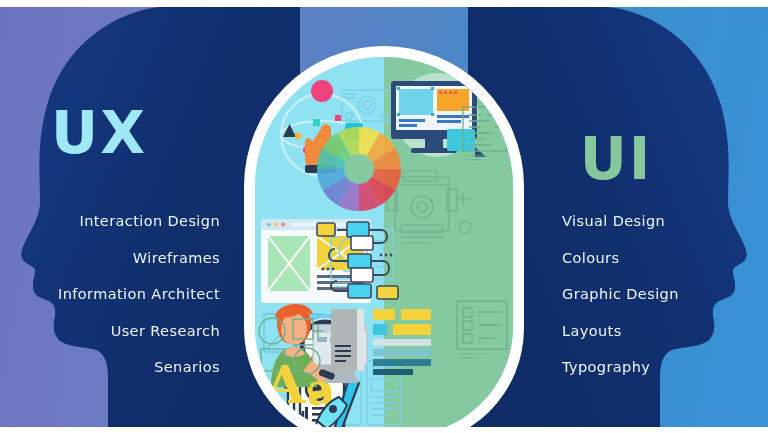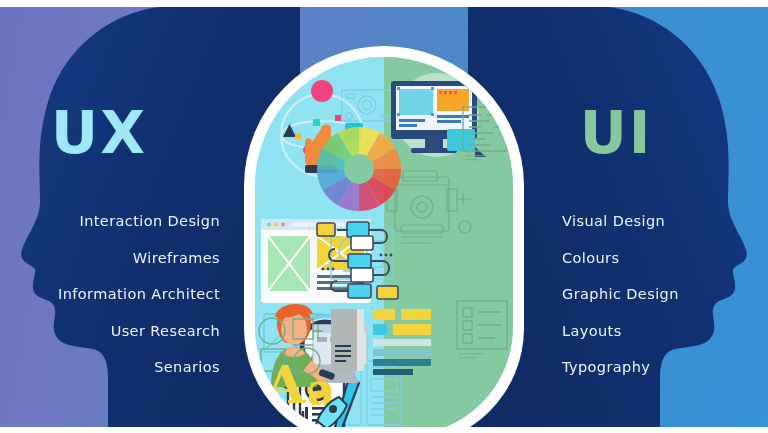--- a/index.html
+++ b/index.html
@@ -23,21 +23,21 @@
   
   .col{position:absolute;top:0;width:270px;}
   .col-ux{left:-6px;text-align:right;}
   .col-ui{left:504px;text-align:left;}
 
   .bigword{
     font-family:"DejaVu Sans", sans-serif;
     font-size:58px;font-weight:700;letter-spacing:2px;line-height:1;
   }
   .ux-word{color:#9fe8f7;}
-  .ui-word{color:#86c79d;}
+  .ui-word{color:#86c79d;margin-top:26px;}
 
   .itemlist{margin:0;padding:0;list-style:none;}
   .itemlist li{
     color:#eef4fb;font-size:14.5px;line-height:1;
     letter-spacing:.4px;white-space:nowrap;
   }
 
   
   .bulb-wrap{position:absolute;left:244px;top:46px;width:280px;height:400px;}
   .bulb-outer{

